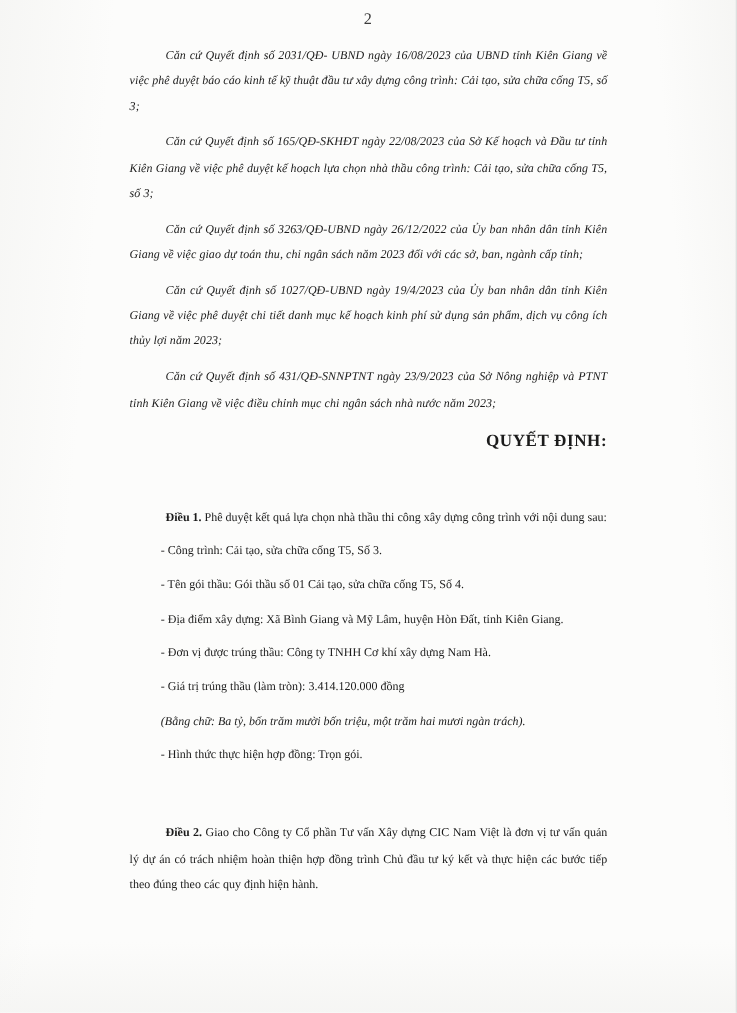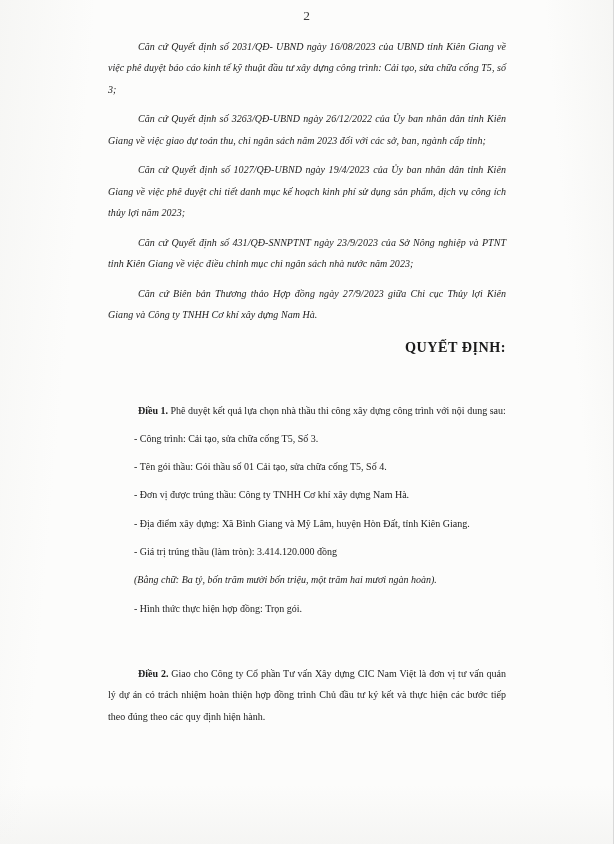--- a/index.html
+++ b/index.html
@@ -115,36 +115,36 @@
 </head>
 <body>
 
 <div id="page">
 
   <div id="pageno">2</div>
 
   <div id="body-text">
 
     <p class="canc">Căn cứ Quyết định số 2031/QĐ- UBND ngày 16/08/2023 của UBND tỉnh Kiên Giang về việc phê duyệt báo cáo kinh tế kỹ thuật đầu tư xây dựng công trình: Cải tạo, sửa chữa cống T5, số 3;</p>
+    <p class="canc">Căn cứ Quyết định số 165/QĐ-SKHĐT ngày 22/08/2023 của Sở Kế hoạch và Đầu tư tỉnh Kiên Giang về việc phê duyệt kế hoạch lựa chọn nhà thầu công trình: Cải tạo, sửa chữa cống T5, số 3;</p>
     <p class="canc">Căn cứ Quyết định số 3263/QĐ-UBND ngày 26/12/2022 của Ủy ban nhân dân tỉnh Kiên Giang về việc giao dự toán thu, chi ngân sách năm 2023 đối với các sở, ban, ngành cấp tỉnh;</p>
     <p class="canc">Căn cứ Quyết định số 1027/QĐ-UBND ngày 19/4/2023 của Ủy ban nhân dân tỉnh Kiên Giang về việc phê duyệt chi tiết danh mục kế hoạch kinh phí sử dụng sản phẩm, dịch vụ công ích thủy lợi năm 2023;</p>
     <p class="canc">Căn cứ Quyết định số 431/QĐ-SNNPTNT ngày 23/9/2023 của Sở Nông nghiệp và PTNT tỉnh Kiên Giang về việc điều chỉnh mục chi ngân sách nhà nước năm 2023;</p>
-    <p class="canc last">Căn cứ Biên bản Thương thảo Hợp đồng ngày 27/9/2023 giữa Chi cục Thủy lợi Kiên Giang và Công ty TNHH Cơ khí xây dựng Nam Hà.</p>
 
     <h1 class="decision">QUYẾT ĐỊNH:</h1>
 
     <p class="article"><span class="lbl">Điều 1.</span><span> Phê duyệt kết quả lựa chọn nhà thầu thi công xây dựng công trình với nội dung sau:</span></p>
 
     <p class="bullet">- Công trình: Cải tạo, sửa chữa cống T5, Số 3.</p>
     <p class="bullet">- Tên gói thầu: Gói thầu số 01 Cải tạo, sửa chữa cống T5, Số 4.</p>
+    <p class="bullet">- Địa điểm xây dựng: Xã Bình Giang và Mỹ Lâm, huyện Hòn Đất, tỉnh Kiên Giang.</p>
     <p class="bullet">- Đơn vị được trúng thầu: Công ty TNHH Cơ khí xây dựng Nam Hà.</p>
-    <p class="bullet">- Địa điểm xây dựng: Xã Bình Giang và Mỹ Lâm, huyện Hòn Đất, tỉnh Kiên Giang.</p>
 
     <p class="bullet"><span>- Giá trị trúng thầu (làm tròn): </span><span class="amt">3.414.120.000 đồng</span></p>
 
-    <p class="words">(Bằng chữ: Ba tỷ, bốn trăm mười bốn triệu, một trăm hai mươi ngàn hoàn).</p>
+    <p class="words">(Bằng chữ: Ba tỷ, bốn trăm mười bốn triệu, một trăm hai mươi ngàn trách).</p>
 
     <p class="bullet">- Hình thức thực hiện hợp đồng: Trọn gói.</p>
 
     <p class="article"><span class="lbl">Điều 2.</span><span> Giao cho Công ty Cổ phần Tư vấn Xây dựng CIC Nam Việt là đơn vị tư vấn quản lý dự án có trách nhiệm hoàn thiện hợp đồng trình Chủ đầu tư ký kết và thực hiện các bước tiếp theo đúng theo các quy định hiện hành.</span></p>
 
   </div>
 </div>
 
 </body></html>

